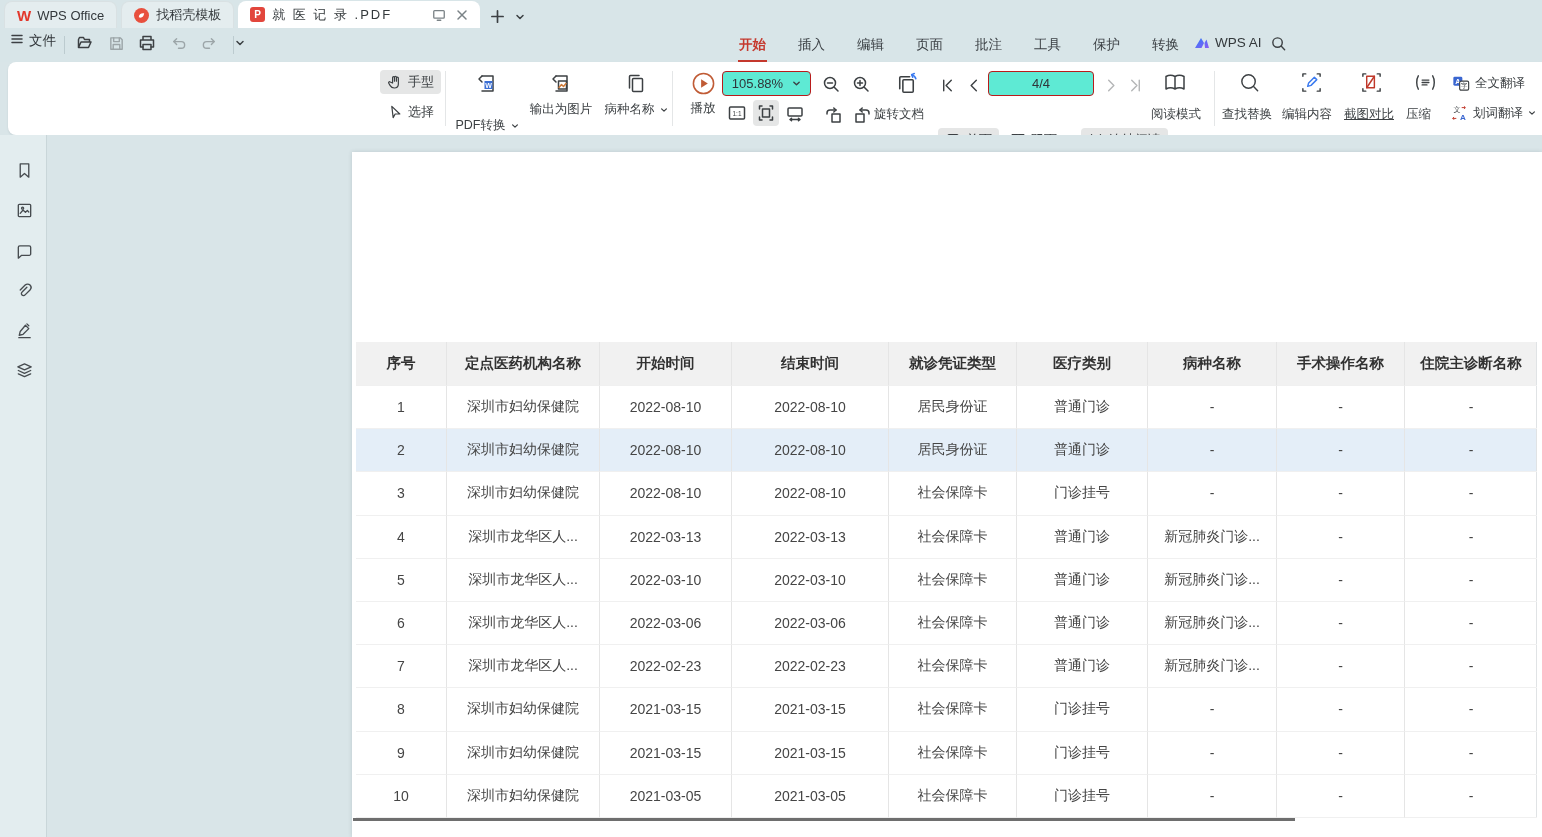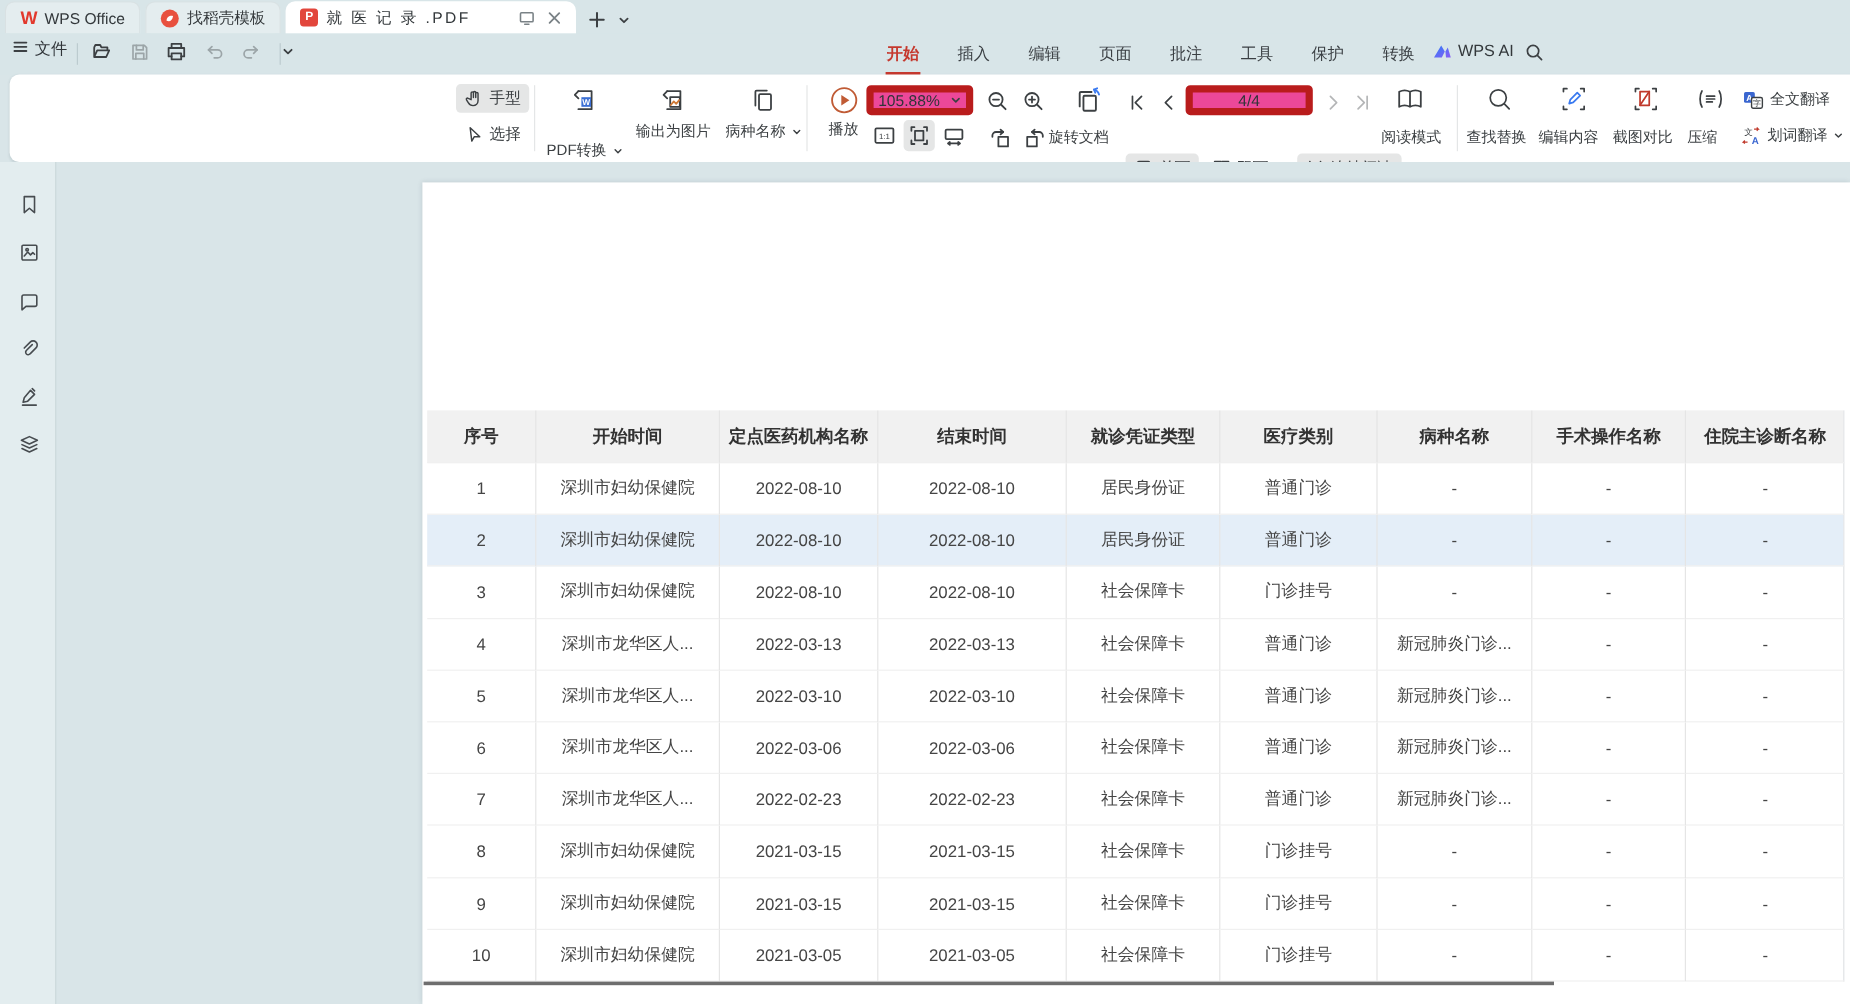--- a/index.html
+++ b/index.html
@@ -39,21 +39,21 @@
   .menubar-search { position:absolute; left:1270px; top:7px; }
 
   
   .panel { position:absolute; left:8px; top:62px; width:1534px; height:73px; background:#fff; border-radius:8px 0 0 8px; box-shadow:0 1px 2px rgba(60,80,90,.12); }
   .p-abs { position:absolute; display:flex; align-items:center; }
   .pdivider { position:absolute; top:9px; width:1px; height:55px; background:#e4e6e7; }
   .tool-sm { display:flex; align-items:center; gap:5px; font-size:13px; padding:3px 7px; border-radius:4px; white-space:nowrap; }
   .sel { background:#e5e6e6; }
   .bigbtn { position:absolute; display:flex; flex-direction:column; align-items:center; gap:4px; font-size:12.5px; color:#3c4043; white-space:nowrap; }
   .chev { width:8px; height:8px; }
-  .zoombox,.pagebox { position:absolute; height:25px; background:#ec4899; border:6px solid #b91c1c; border-radius:4px; display:flex; align-items:center; justify-content:center; font-size:13px; color:#303539; }
+  .zoombox,.pagebox { position:absolute; height:25px; background:#5eead4; border:1px solid #b91c1c; border-radius:4px; display:flex; align-items:center; justify-content:center; font-size:13px; color:#303539; }
   .iconbtn { position:absolute; width:26px; height:26px; display:flex; align-items:center; justify-content:center; border-radius:4px; }
   .lbl { position:absolute; font-size:12.5px; color:#3c4043; white-space:nowrap; }
   .hrow { display:flex; align-items:center; gap:5px; font-size:12.5px; white-space:nowrap; }
 
   
   .workspace { position:absolute; left:0; top:135px; width:100%; height:702px; background:#d9e5e8; }
   .siderail { position:absolute; left:0; top:0; width:47px; height:100%; background:#e3edef; border-right:1px solid #c9d6d9; }
   .rail-btn { position:absolute; left:13px; width:22px; height:22px; display:flex; align-items:center; justify-content:center; }
   .rail-btn svg .ic2 { stroke:#474c50; fill:none; stroke-width:1.4; stroke-linecap:round; stroke-linejoin:round; }
 
@@ -407,21 +407,21 @@
     <span>编辑内容</span>
   </div>
 
   <div class="iconbtn" style="left:1350px; top:7px;">
     <svg width="23" height="23" viewBox="0 0 24 24" class="ic">
         <path d="M3 5.5V3h3M18 3h3v2.5M3 18.5V21h3M18 21h3v-2.5"></path>
         <rect x="7" y="5.5" width="8" height="12" stroke="#c0392b"></rect>
         <path d="M7 17.5L15 5.5" stroke="#c0392b"></path>
       </svg>
   </div>
-  <div class="lbl" style="left:1336px; top:44px;">
+  <div class="lbl" style="left:1336px; top:44px;text-decoration:underline;">
     <span>截图对比</span>
   </div>
 
   <div class="iconbtn" style="left:1404px; top:7px;">
     <svg width="23" height="23" viewBox="0 0 24 24" class="ic">
         <path d="M4.5 5c-2.2 3.5-2.2 10.5 0 14M19.5 5c2.2 3.5 2.2 10.5 0 14"></path>
         <path d="M8.5 9.5h7M8.5 12h7M8.5 14.5h5"></path>
       </svg>
   </div>
   <div class="lbl" style="left:1398px; top:44px;">
@@ -487,22 +487,22 @@
           <path class="ic2" d="M3.5 10l6.5 3 6.5-3"></path>
           <path class="ic2" d="M3.5 13.5l6.5 3 6.5-3"></path>
         </svg>
     </div>
   </div>
 
   <div class="page">
     <div class="pdf-table" id="pdf-table">
         <div class="trow head">
           <div class="tcell">序号</div>
+          <div class="tcell">定点医药机构名称</div>
           <div class="tcell">开始时间</div>
-          <div class="tcell">定点医药机构名称</div>
           <div class="tcell">结束时间</div>
           <div class="tcell">就诊凭证类型</div>
           <div class="tcell">医疗类别</div>
           <div class="tcell">病种名称</div>
           <div class="tcell">手术操作名称</div>
           <div class="tcell">住院主诊断名称</div>
         </div>
         <div class="trow body">
           <div class="tcell">1</div>
           <div class="tcell">深圳市妇幼保健院</div>

